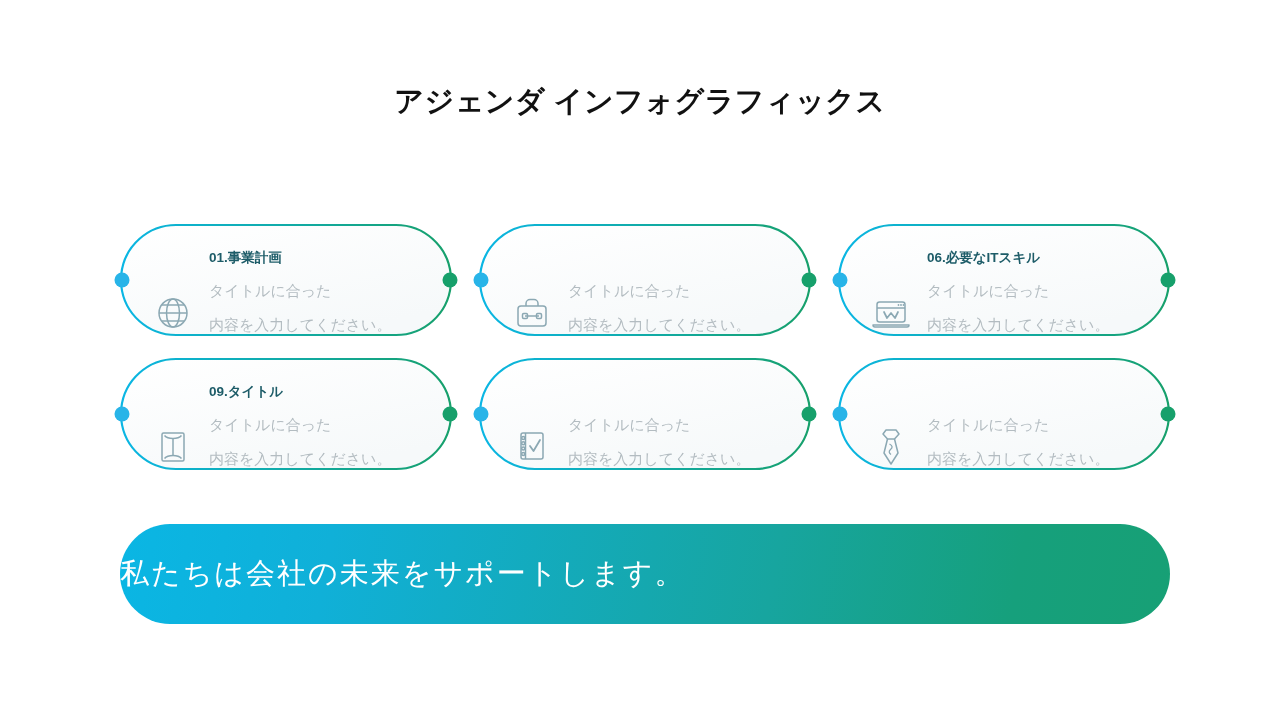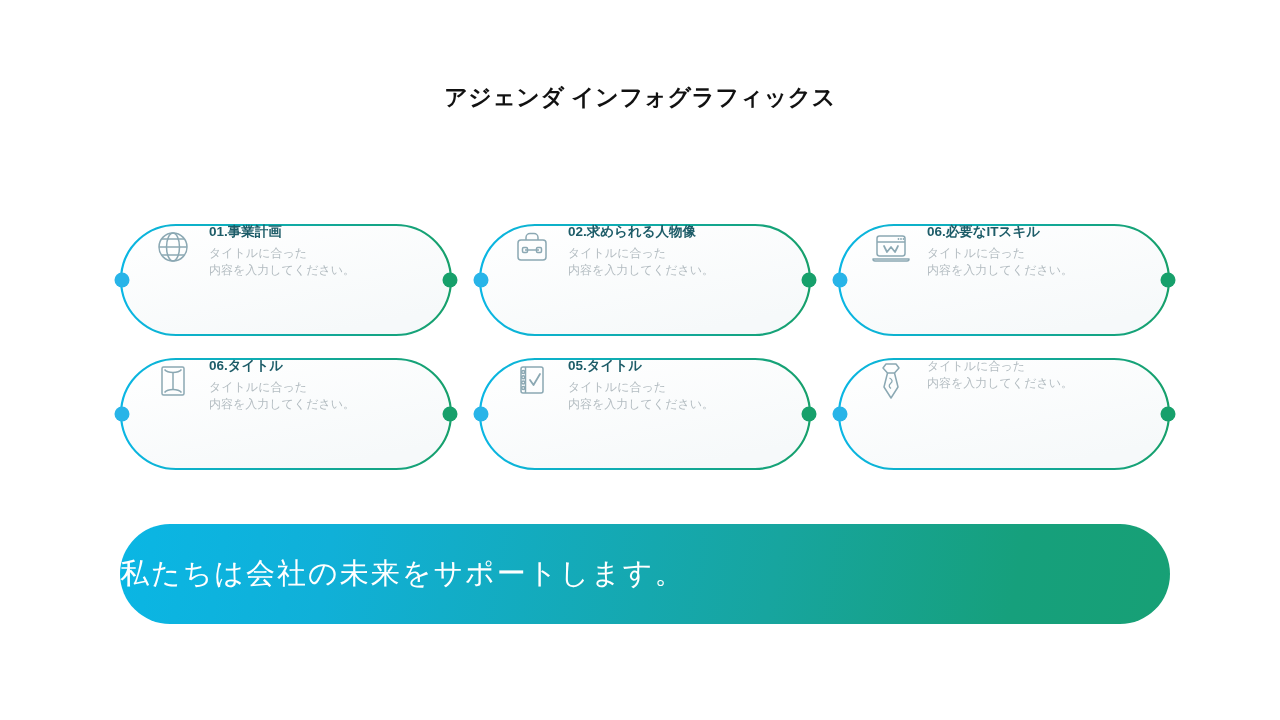--- a/index.html
+++ b/index.html
@@ -22,21 +22,21 @@
     background: #ffffff;
   }
 
   
   .page-title {
     position: absolute;
     top: 83px;
     left: 0;
     width: 1280px;
     text-align: center;
-    font-size: 23px;
+    font-size: 29px;
     font-weight: bold;
     letter-spacing: 0.5px;
     color: #111111;
     line-height: 1.3;
     white-space: nowrap;
   }
 
   
   .cards {
     position: absolute;
@@ -65,21 +65,21 @@
     overflow: visible;
   }
 
   .card-inner {
     position: absolute;
     left: 0;
     top: 0;
     width: 332px;
     height: 112px;
     display: flex;
-    align-items: flex-start;
+    align-items: flex-end;
     padding-left: 30px;
     box-sizing: border-box;
   }
 
   .card-icon {
     width: 46px;
     height: 46px;
     flex: 0 0 46px;
     margin-right: 13px;
     display: flex;
@@ -95,24 +95,25 @@
   .card-title {
     font-size: 13.5px;
     font-weight: bold;
     color: #1d5c68;
     line-height: 1.25;
     margin-bottom: 4px;
     white-space: nowrap;
   }
 
   .card-desc {
-    font-size: 12px;
+    font-size: 15px;
     color: #b3bcc1;
     line-height: 1.45;
     white-space: nowrap;
+    margin-top: 13px;
   }
 
   
   .footer-banner {
     position: absolute;
     left: 120px;
     top: 524px;
     width: 1050px;
     height: 100px;
     border-radius: 50px;
@@ -185,21 +186,20 @@
         <div class="card-icon">
           <svg width="40" height="40" viewBox="0 0 40 40" fill="none" stroke="#8ba8b3" stroke-width="1.5" stroke-linejoin="round">
             <rect x="6" y="13" width="28" height="20" rx="3"></rect>
             <path d="M14 13 V10.5 A4 4 0 0 1 18 6.5 H22 A4 4 0 0 1 26 10.5 V13"></path>
             <line x1="13" y1="23" x2="27" y2="23"></line>
             <rect x="10.5" y="20.5" width="5" height="5" rx="1.2"></rect>
             <rect x="24.5" y="20.5" width="5" height="5" rx="1.2"></rect>
           </svg>
         </div>
         <div class="card-text">
-          <div class="card-title">02.求められる人物像</div>
           <div class="card-desc">タイトルに合った</div>
           <div class="card-desc">内容を入力してください。</div>
         </div>
       </div>
     </div>
 
     <div class="card">
       <svg class="card-svg" viewBox="0 0 332 112">
         <path d="M56 1 H276 A55 55 0 0 1 276 111 H56 A55 55 0 0 1 56 1 Z" fill="url(#f1)"></path>
         <path d="M56 1 H276 A55 55 0 0 1 330.7 50 M330.7 62 A55 55 0 0 1 276 111 H56 A55 55 0 0 1 1.3 62 M1.3 50 A55 55 0 0 1 56 1" fill="none" stroke="url(#g1)" stroke-width="2.2" stroke-linecap="round"></path>
@@ -236,21 +236,21 @@
       <div class="card-inner">
         <div class="card-icon">
           <svg width="38" height="40" viewBox="0 0 38 40" fill="none" stroke="#8ba8b3" stroke-width="1.5" stroke-linejoin="round">
             <rect x="8" y="6" width="22" height="28" rx="1.5"></rect>
             <path d="M10.5 8.5 C14 12.5 24 12.5 27.5 8.5"></path>
             <path d="M10.5 31.5 C14 27.5 24 27.5 27.5 31.5"></path>
             <line x1="19" y1="12" x2="19" y2="28"></line>
           </svg>
         </div>
         <div class="card-text">
-          <div class="card-title">06.タイトル</div>
+          <div class="card-title">09.タイトル</div>
           <div class="card-desc">タイトルに合った</div>
           <div class="card-desc">内容を入力してください。</div>
         </div>
       </div>
     </div>
 
     <div class="card">
       <svg class="card-svg" viewBox="0 0 332 112">
         <path d="M56 1 H276 A55 55 0 0 1 276 111 H56 A55 55 0 0 1 56 1 Z" fill="url(#f1)"></path>
         <path d="M56 1 H276 A55 55 0 0 1 330.7 50 M330.7 62 A55 55 0 0 1 276 111 H56 A55 55 0 0 1 1.3 62 M1.3 50 A55 55 0 0 1 56 1" fill="none" stroke="url(#g1)" stroke-width="2.2" stroke-linecap="round"></path>
@@ -263,21 +263,20 @@
             <path d="M11 6 H29 A2 2 0 0 1 31 8 V30 A2 2 0 0 1 29 32 H11 A2 2 0 0 1 9 30 V8 A2 2 0 0 1 11 6 Z"></path>
             <line x1="13.5" y1="6" x2="13.5" y2="32"></line>
             <circle cx="11.2" cy="11" r="1.5"></circle>
             <circle cx="11.2" cy="16.3" r="1.5"></circle>
             <circle cx="11.2" cy="21.6" r="1.5"></circle>
             <circle cx="11.2" cy="26.9" r="1.5"></circle>
             <path d="M18 19 L21.5 24 L28 13" stroke-width="1.8" stroke-linecap="round"></path>
           </svg>
         </div>
         <div class="card-text">
-          <div class="card-title">05.タイトル</div>
           <div class="card-desc">タイトルに合った</div>
           <div class="card-desc">内容を入力してください。</div>
         </div>
       </div>
     </div>
 
     <div class="card">
       <svg class="card-svg" viewBox="0 0 332 112">
         <path d="M56 1 H276 A55 55 0 0 1 276 111 H56 A55 55 0 0 1 56 1 Z" fill="url(#f1)"></path>
         <path d="M56 1 H276 A55 55 0 0 1 330.7 50 M330.7 62 A55 55 0 0 1 276 111 H56 A55 55 0 0 1 1.3 62 M1.3 50 A55 55 0 0 1 56 1" fill="none" stroke="url(#g1)" stroke-width="2.2" stroke-linecap="round"></path>

